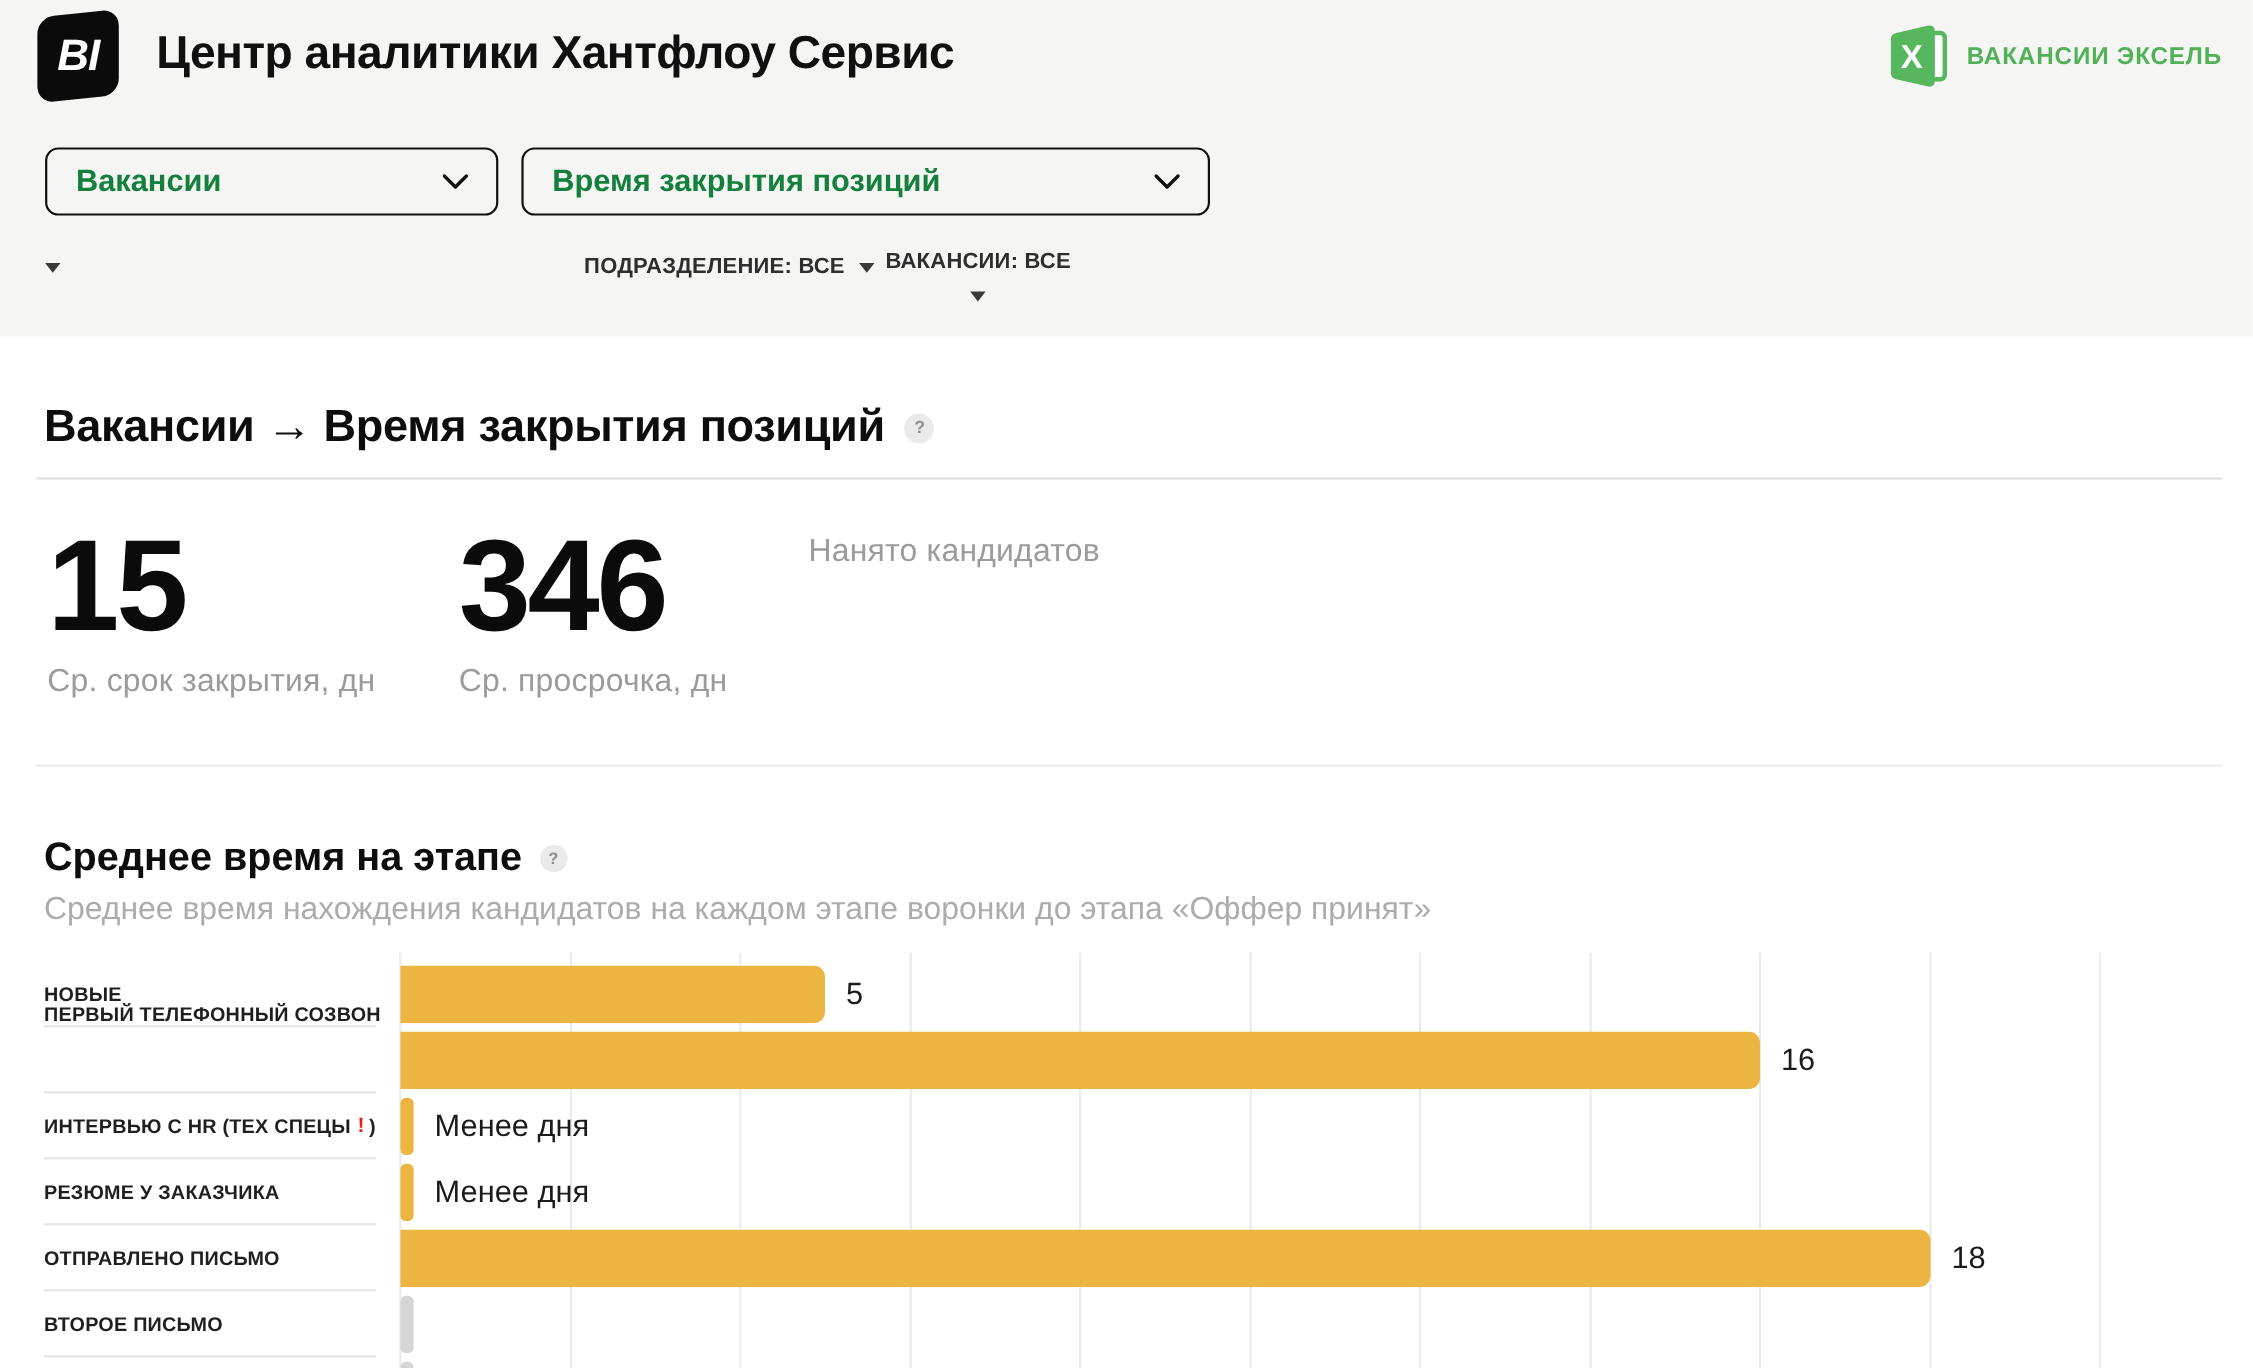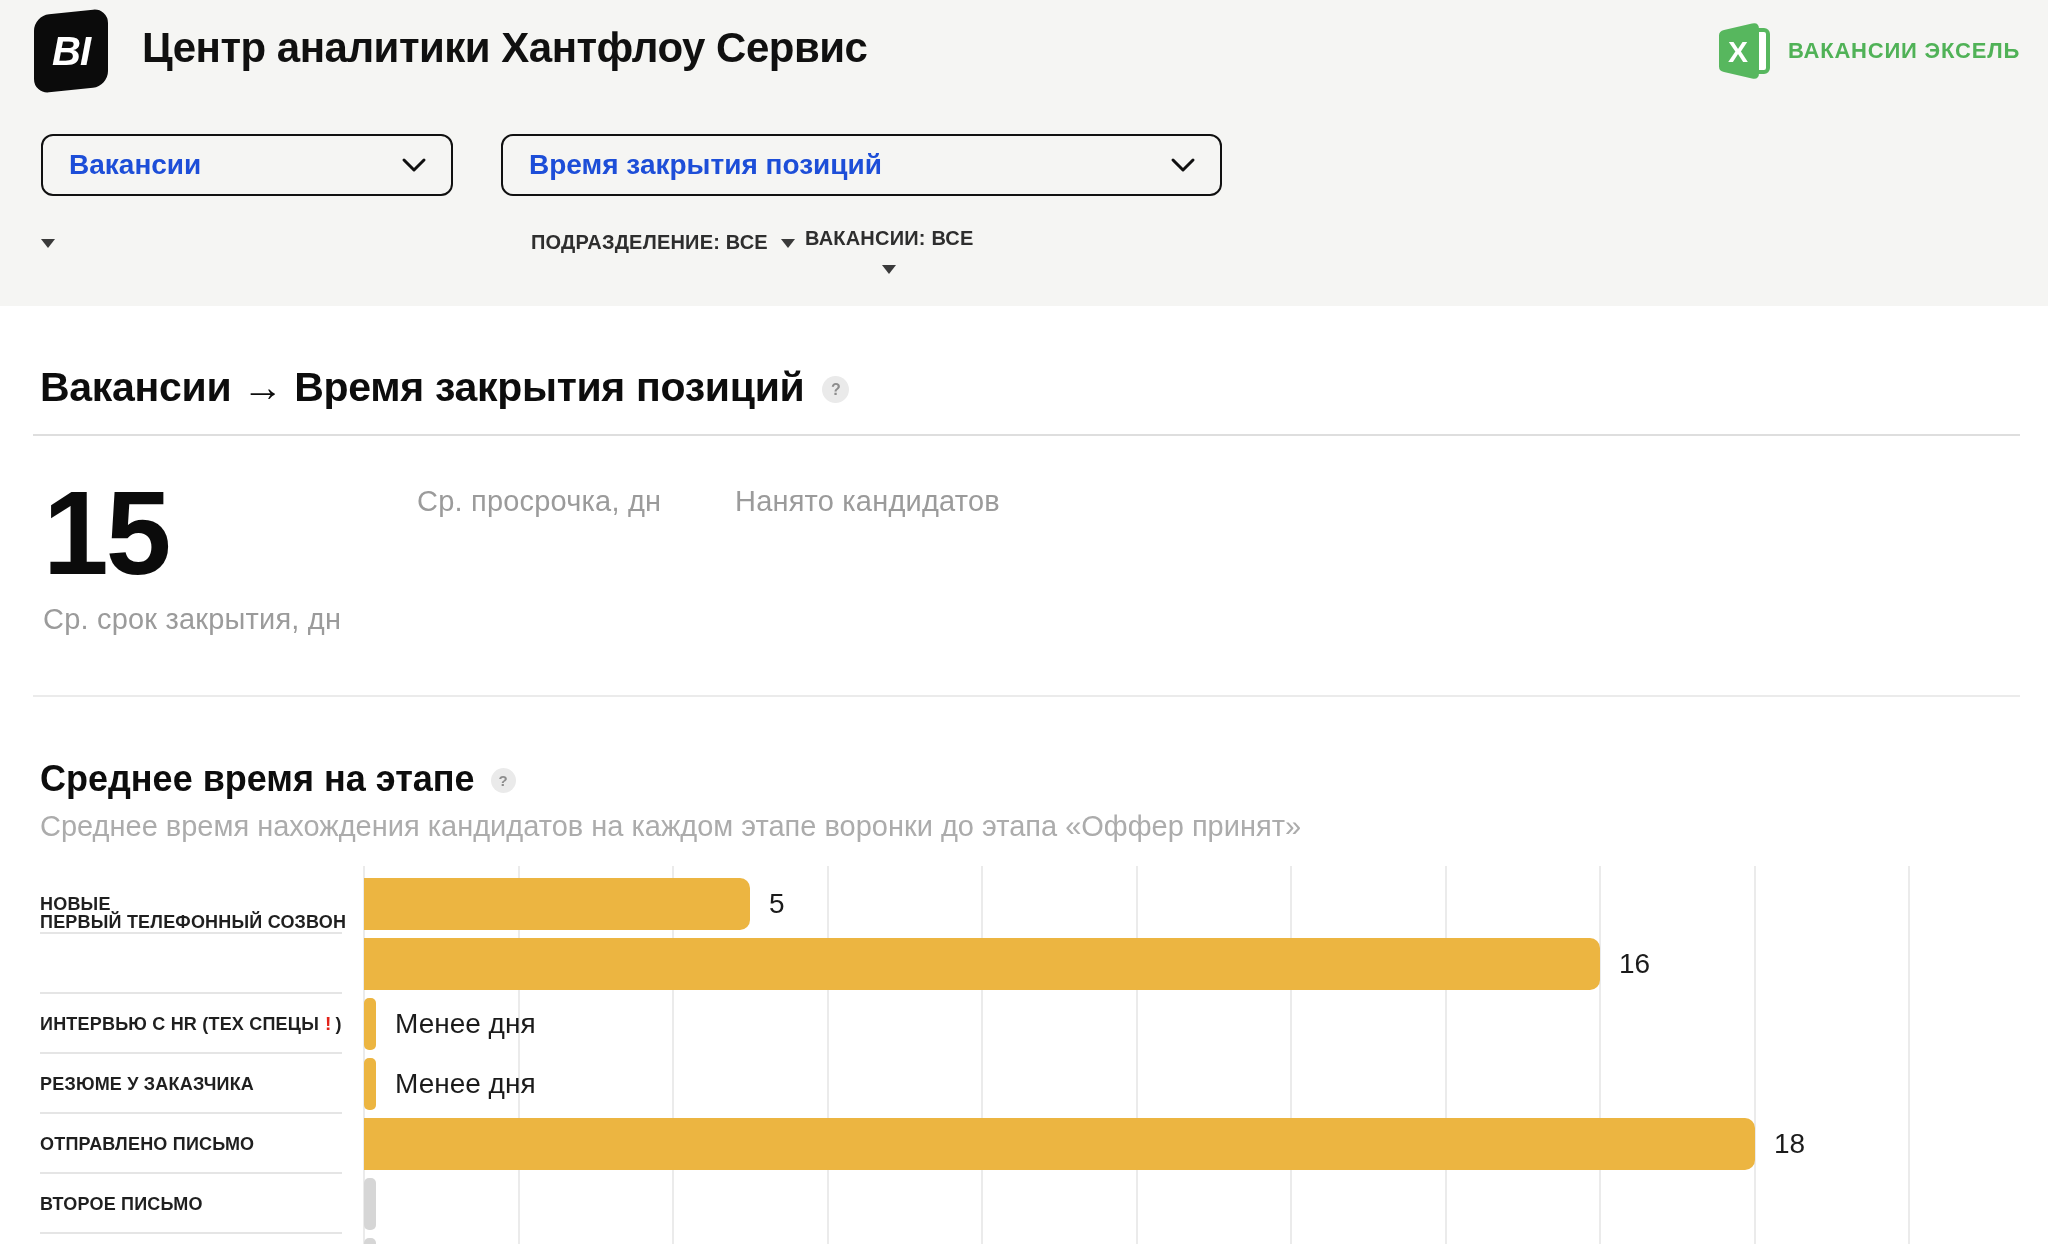--- a/index.html
+++ b/index.html
@@ -31,25 +31,25 @@
     position:absolute; right:28px; top:20px; height:62px;
     display:flex; align-items:center; gap:16px; cursor:pointer;
   }
   .excel-label { color:#50b257; font-weight:700; font-size:22px; letter-spacing:0.8px; }
 
   
   .select {
     position:absolute; top:134px; height:62px;
     border:2.5px solid #101010; border-radius:12px;
     display:flex; align-items:center; justify-content:space-between;
-    padding:0 24px 0 26px; font-size:28px; font-weight:600; color:#1d4ed8;
+    padding:0 24px 0 26px; font-size:28px; font-weight:600; color:#15803d;
     background:transparent; cursor:pointer;
   }
   .select-1 { left:41px;  width:412px; }
-  .select-2 { left:474px; width:721px;margin-left:27px; }
+  .select-2 { left:474px; width:626px; }
 
   
   .filter {
     position:absolute; top:227px; height:30px;
     display:flex; align-items:center; gap:13px;
     font-size:20px; font-weight:700; color:#2e2e2e; letter-spacing:0.2px; cursor:pointer;
   }
   .f1 { left:41px; } .f2 { left:531px;justify-content:flex-end; } .f3 { left:805px;flex-direction:column; }
   .tri {
     width:0; height:0; border-left:7px solid transparent; border-right:7px solid transparent;
@@ -146,20 +146,21 @@
   <span class="report-title">Вакансии → Время закрытия позиций</span>
   <span class="help">?</span>
 </div>
 <div class="divider div-1"></div>
 
 <div class="stat s1">
   <div class="stat-num"><span>15</span><span class="stat-total"></span></div>
   <div class="stat-label">Ср. срок закрытия, дн</div>
 </div>
 <div class="stat s2">
+  <div class="stat-num"><span>346</span><span class="stat-total"></span></div>
   <div class="stat-label">Ср. просрочка, дн</div>
 </div>
 <div class="stat s3">
   <div class="stat-label">Нанято кандидатов</div>
 </div>
 <div class="divider div-2"></div>
 
 <div class="chart-title-row">
   <span class="chart-title">Среднее время на этапе</span>
   <span class="help small">?</span>

